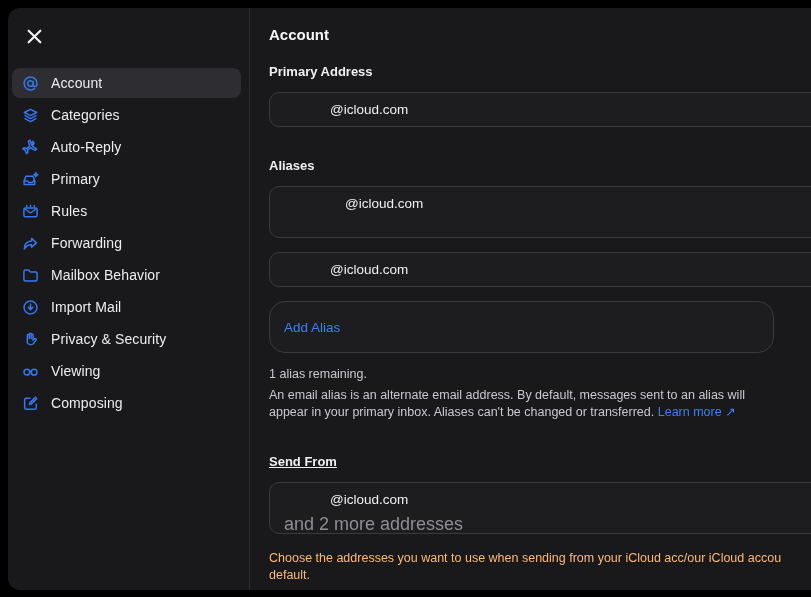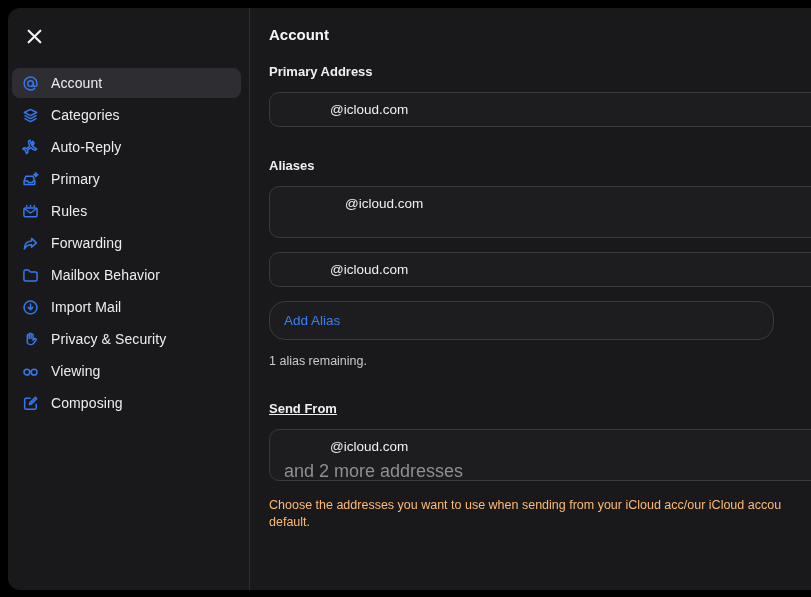--- a/index.html
+++ b/index.html
@@ -33,21 +33,21 @@
     border-radius:10px; margin-top:13px; color:#f0f0f2; font-size:13.5px; }
   .fieldbox.h34 { height:35px; display:flex; align-items:center; }
   .fieldbox.h52 { height:52px; padding-top:9px; }
   .fieldbox .email { display:inline-block; }
   .off60 { margin-left:60px; } .off75 { margin-left:75px; }
   .subline { color:#8e8e93; font-size:18px; margin:7px 0 0 14px; }
   .dots { position:absolute; right:14px; top:50%; transform:translateY(-50%);
     display:flex; gap:2.5px; cursor:pointer; background:none; border:none; padding:4px 2px; }
   .dots i { width:3px; height:3px; border-radius:50%; background:#97979c; display:block; }
 
-  .addalias { width:505px; height:39px; border:1px solid #3a3a3d; background:#1d1d20;
+  .addalias { width:505px; height:52px; border:1px solid #3a3a3d; background:#1d1d20;
     border-radius:16px; margin-top:14px; display:flex; align-items:center; padding-left:14px;
     color:#3b80f5; font-size:13.5px; cursor:pointer; }
 
   .note { color:#c9c9ce; font-size:12.5px; margin-top:14px; }
   .para { color:#c9c9ce; font-size:12.5px; line-height:17px; width:505px; margin-top:6px; }
   .para a { color:#3b80f5; text-decoration:none; cursor:pointer; }
   .clip { width:514px; overflow:hidden; white-space:nowrap; color:#fdba74;
     font-size:12.5px; line-height:17px; }
   .clip.first { margin-top:16px; }
 
@@ -201,20 +201,23 @@
       <button class="dots" aria-label="menu">
           <i></i>
           <i></i>
           <i></i>
         </button>
     </div>
 
     <div class="addalias">Add Alias</div>
 
     <div class="note">1 alias remaining.</div>
+    <p class="para"><span>An email alias is an alternate email address. By default, messages sent to an alias will appear in your primary inbox. Aliases can't be changed or transferred.</span>
+      <a>Learn more</a>
+      <a>↗</a></p>
 
     <div class="sec-h sf">Send From</div>
     <div class="fieldbox h52">
       <span class="email off60">@icloud.com</span>
       <div class="subline">and 2 more addresses</div>
       <button class="dots" aria-label="menu">
           <i></i>
           <i></i>
           <i></i>
         </button>

